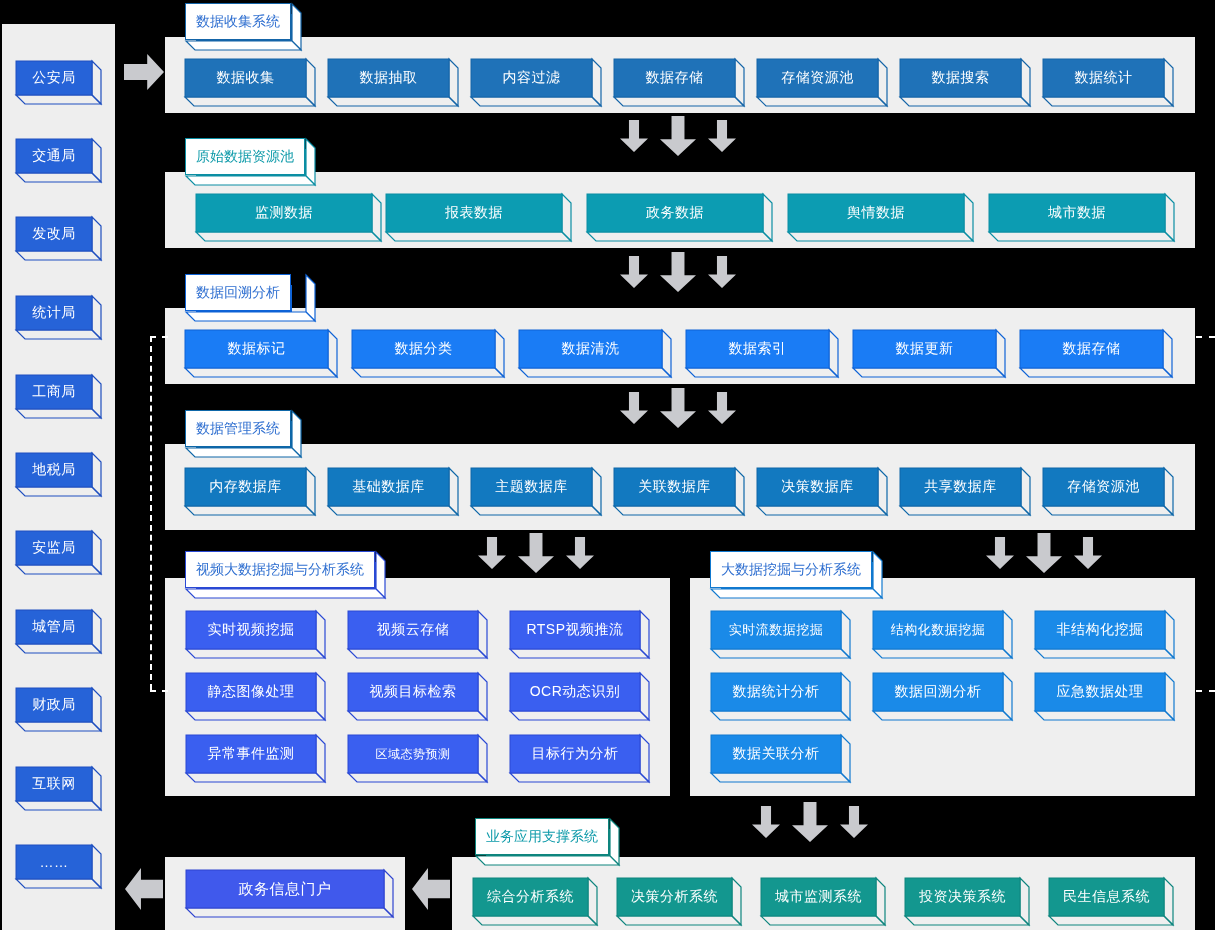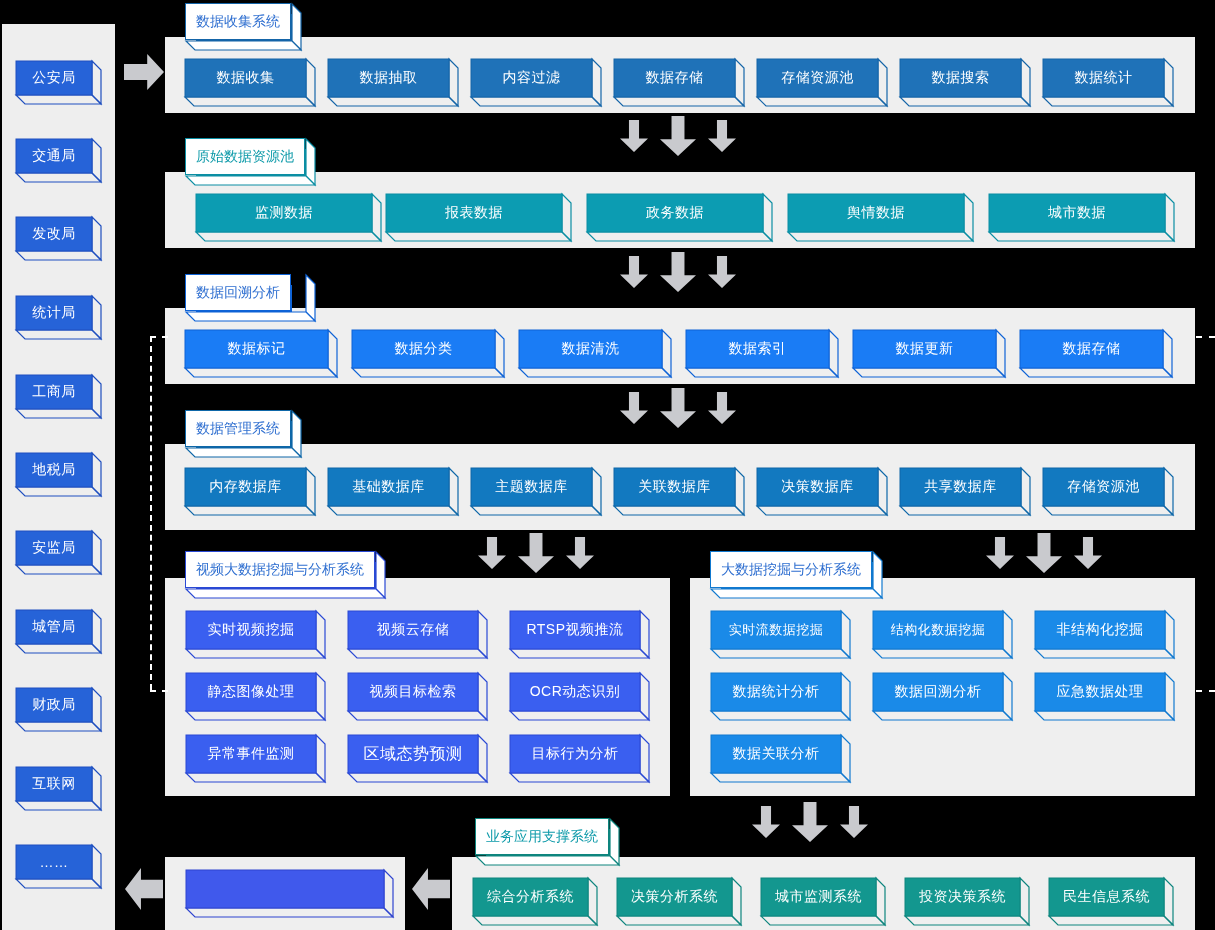--- a/index.html
+++ b/index.html
@@ -512,21 +512,21 @@
           <rect x="0" y="0" width="130" height="38" fill="#3a5ff0" stroke="#2a49d4" stroke-width="1"></rect>
         </svg>
         <div style="position: absolute; left: 0px; top: 0px; width: 130px; height: 38px; display: flex; align-items: center; justify-content: center; color: rgb(255, 255, 255); font-size: 14px; white-space: nowrap; letter-spacing: 0.5px;">异常事件监测</div>
       </div>
       <div style="position: absolute; left: 348px; top: 735px; width: 139px; height: 47px;">
         <svg width="141" height="49" style="position: absolute; left: 0px; top: 0px; overflow: visible;">
           <path d="M 130 0 L 139 9 L 139 47 L 130 38 Z" fill="#3a5ff0" fill-opacity="0.0" stroke="#2a49d4" stroke-width="1.2"></path>
           <path d="M 0 38 L 9 47 L 139 47 L 130 38 Z" fill="#3a5ff0" fill-opacity="0.0" stroke="#2a49d4" stroke-width="1.2"></path>
           <rect x="0" y="0" width="130" height="38" fill="#3a5ff0" stroke="#2a49d4" stroke-width="1"></rect>
         </svg>
-        <div style="position: absolute; left: 0px; top: 0px; width: 130px; height: 38px; display: flex; align-items: center; justify-content: center; color: rgb(255, 255, 255); font-size: 16px; white-space: nowrap; letter-spacing: 0.5px;">区域态势预测</div>
+        <div style="position: absolute; left: 0px; top: 0px; width: 130px; height: 38px; display: flex; align-items: center; justify-content: center; color: rgb(255, 255, 255); font-size: 12px; white-space: nowrap; letter-spacing: 0.5px;">区域态势预测</div>
       </div>
       <div style="position: absolute; left: 510px; top: 735px; width: 139px; height: 47px;">
         <svg width="141" height="49" style="position: absolute; left: 0px; top: 0px; overflow: visible;">
           <path d="M 130 0 L 139 9 L 139 47 L 130 38 Z" fill="#3a5ff0" fill-opacity="0.0" stroke="#2a49d4" stroke-width="1.2"></path>
           <path d="M 0 38 L 9 47 L 139 47 L 130 38 Z" fill="#3a5ff0" fill-opacity="0.0" stroke="#2a49d4" stroke-width="1.2"></path>
           <rect x="0" y="0" width="130" height="38" fill="#3a5ff0" stroke="#2a49d4" stroke-width="1"></rect>
         </svg>
         <div style="position: absolute; left: 0px; top: 0px; width: 130px; height: 38px; display: flex; align-items: center; justify-content: center; color: rgb(255, 255, 255); font-size: 14px; white-space: nowrap; letter-spacing: 0.5px;">目标行为分析</div>
       </div>
       <div style="position: absolute; left: 711px; top: 611px; width: 139px; height: 47px;">
@@ -584,20 +584,21 @@
           <rect x="0" y="0" width="130" height="38" fill="#1a8ae8" stroke="#1179cf" stroke-width="1"></rect>
         </svg>
         <div style="position: absolute; left: 0px; top: 0px; width: 130px; height: 38px; display: flex; align-items: center; justify-content: center; color: rgb(255, 255, 255); font-size: 14px; white-space: nowrap; letter-spacing: 0.5px;">数据关联分析</div>
       </div>
       <div style="position: absolute; left: 186px; top: 870px; width: 207px; height: 47px;">
         <svg width="209" height="49" style="position: absolute; left: 0px; top: 0px; overflow: visible;">
           <path d="M 198 0 L 207 9 L 207 47 L 198 38 Z" fill="#4059ec" fill-opacity="0.0" stroke="#2f44cf" stroke-width="1.2"></path>
           <path d="M 0 38 L 9 47 L 207 47 L 198 38 Z" fill="#4059ec" fill-opacity="0.0" stroke="#2f44cf" stroke-width="1.2"></path>
           <rect x="0" y="0" width="198" height="38" fill="#4059ec" stroke="#2f44cf" stroke-width="1"></rect>
         </svg>
+        <div style="position: absolute; left: 0px; top: 0px; width: 198px; height: 38px; display: flex; align-items: center; justify-content: center; color: rgb(255, 255, 255); font-size: 15px; white-space: nowrap; letter-spacing: 0.5px;">政务信息门户</div>
       </div>
       <div style="position: absolute; left: 473px; top: 878px; width: 124px; height: 47px;">
         <svg width="126" height="49" style="position: absolute; left: 0px; top: 0px; overflow: visible;">
           <path d="M 115 0 L 124 9 L 124 47 L 115 38 Z" fill="#13978f" fill-opacity="0.0" stroke="#0e857e" stroke-width="1.2"></path>
           <path d="M 0 38 L 9 47 L 124 47 L 115 38 Z" fill="#13978f" fill-opacity="0.0" stroke="#0e857e" stroke-width="1.2"></path>
           <rect x="0" y="0" width="115" height="38" fill="#13978f" stroke="#0e857e" stroke-width="1"></rect>
         </svg>
         <div style="position: absolute; left: 0px; top: 0px; width: 115px; height: 38px; display: flex; align-items: center; justify-content: center; color: rgb(255, 255, 255); font-size: 14px; white-space: nowrap; letter-spacing: 0.5px;">综合分析系统</div>
       </div>
       <div style="position: absolute; left: 617px; top: 878px; width: 124px; height: 47px;">

